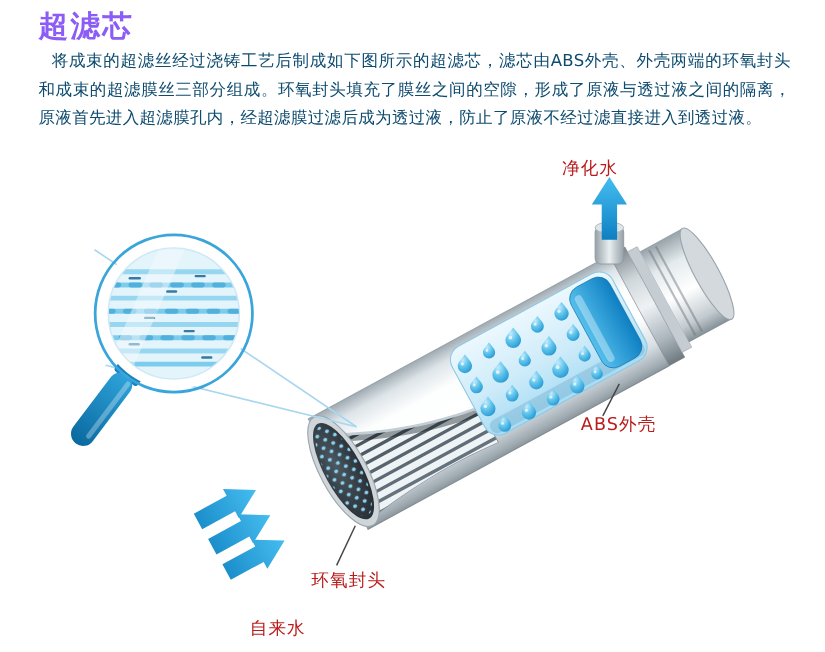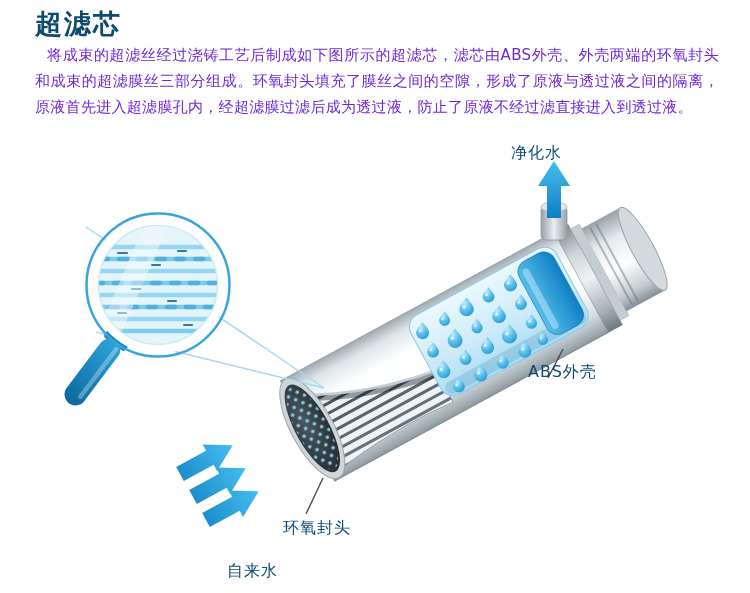--- a/index.html
+++ b/index.html
@@ -1,23 +1,23 @@
 <!DOCTYPE html>
 <html><head>
 <meta charset="utf-8">
 <style>
   html,body{margin:0;padding:0;background:#fff;}
   #page{position:relative;width:750px;height:593px;background:#ffffff;overflow:hidden;
         font-family:"DejaVu Sans","Liberation Sans",sans-serif;}
   #title{position:absolute;left:35px;top:6px;margin:0;font-size:27px;font-weight:bold;
-         color:#0c4a6e;letter-spacing:2px;}
+         color:#8b5cf6;letter-spacing:2px;}
   #desc{position:absolute;left:35px;top:42px;width:684px;margin:0;font-size:15px;
-        line-height:26px;color:#6d28d9;text-indent:0.8em;letter-spacing:0.3px;text-align:justify;}
+        line-height:26px;color:#0c4a6e;text-indent:0.8em;letter-spacing:0.3px;text-align:justify;}
   #art{position:absolute;left:0;top:0;width:750px;height:593px;}
-  .lbl{position:absolute;font-size:16px;color:#0c4a6e;letter-spacing:1px;white-space:nowrap;}
+  .lbl{position:absolute;font-size:16px;color:#b91c1c;letter-spacing:1px;white-space:nowrap;}
 </style>
 </head>
 <body>
 
 <div id="page">
 
   <h1 id="title">超滤芯</h1>
   <p id="desc">将成束的超滤丝经过浇铸工艺后制成如下图所示的超滤芯，滤芯由ABS外壳、外壳两端的环氧封头和成束的超滤膜丝三部分组成。环氧封头填充了膜丝之间的空隙，形成了原液与透过液之间的隔离，原液首先进入超滤膜孔内，经超滤膜过滤后成为透过液，防止了原液不经过滤直接进入到透过液。</p>
 
   <svg id="art" viewBox="0 0 750 593" xmlns="http://www.w3.org/2000/svg">
@@ -224,16 +224,16 @@
       <ellipse cx="554" cy="207" rx="13" ry="5" fill="#dfe5e8" stroke="#aab4bb" stroke-width="0.8"></ellipse>
       <ellipse cx="554" cy="207" rx="6.5" ry="2.6" fill="#5f6b73"></ellipse>
     </g>
     <path d="M547,218 V186 H538 L554,161 L570,186 H561 V218 Z" fill="url(#gUpArrow)"></path>
 
     <line x1="563" y1="349" x2="548" y2="378" stroke="#444444" stroke-width="1.3"></line>
     <line x1="323" y1="478" x2="306" y2="514" stroke="#444444" stroke-width="1.3"></line>
   </svg>
 
   <div class="lbl" style="left:511px;top:143px;">净化水</div>
-  <div class="lbl" style="left:528px;top:362px;">ABS外壳</div>
+  <div class="lbl" style="left:528px;top:376px;">ABS外壳</div>
   <div class="lbl" style="left:283px;top:518px;text-align:right;">环氧封头</div>
   <div class="lbl" style="left:196px;top:561px;margin-left:31px;">自来水</div>
 </div>
 
 </body></html>

